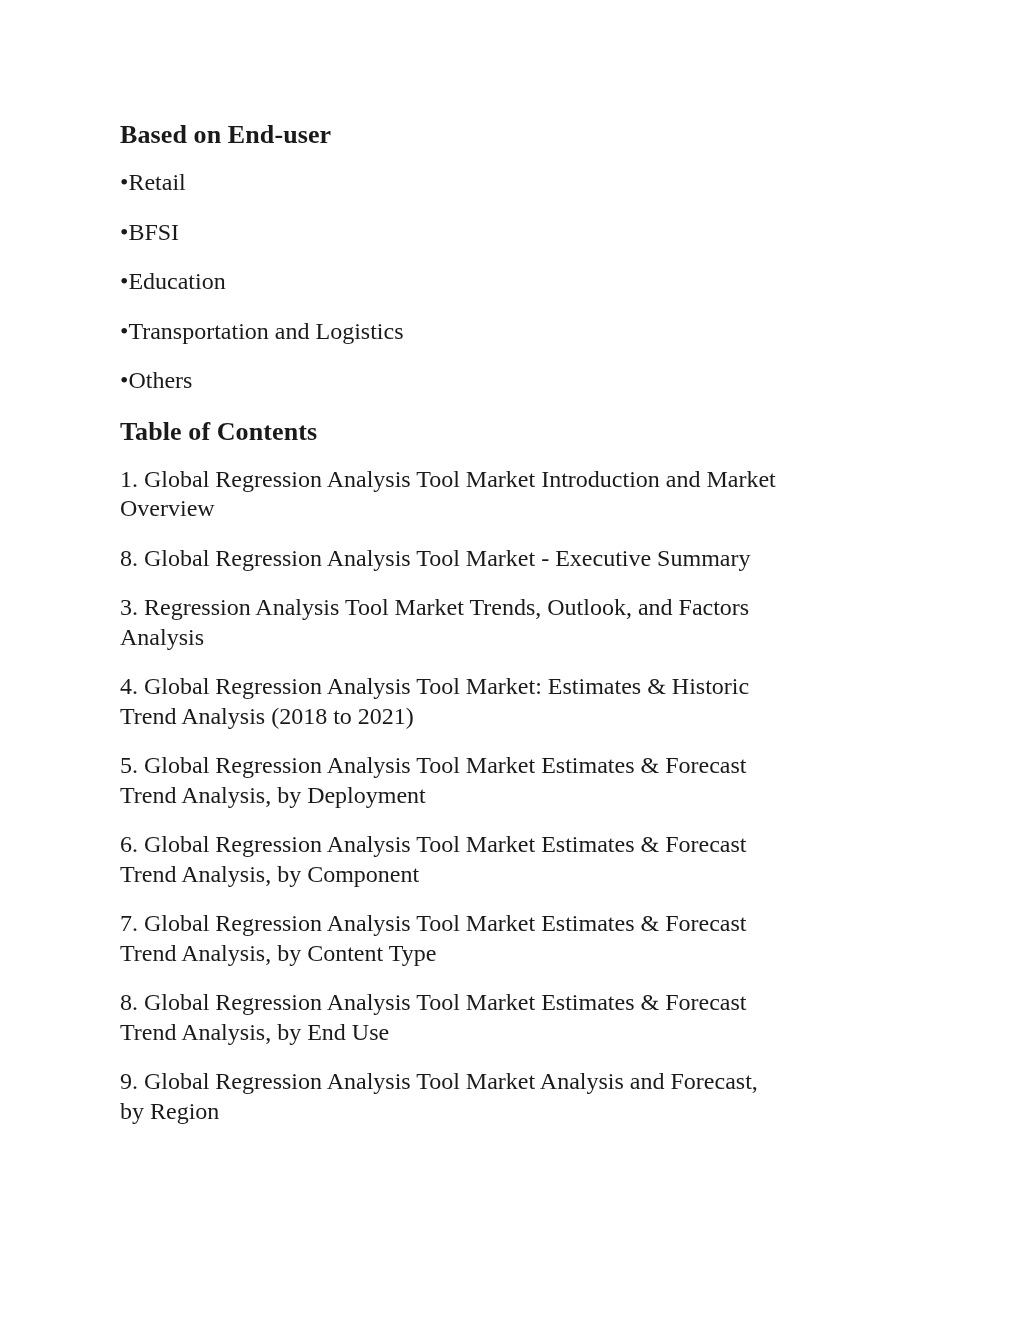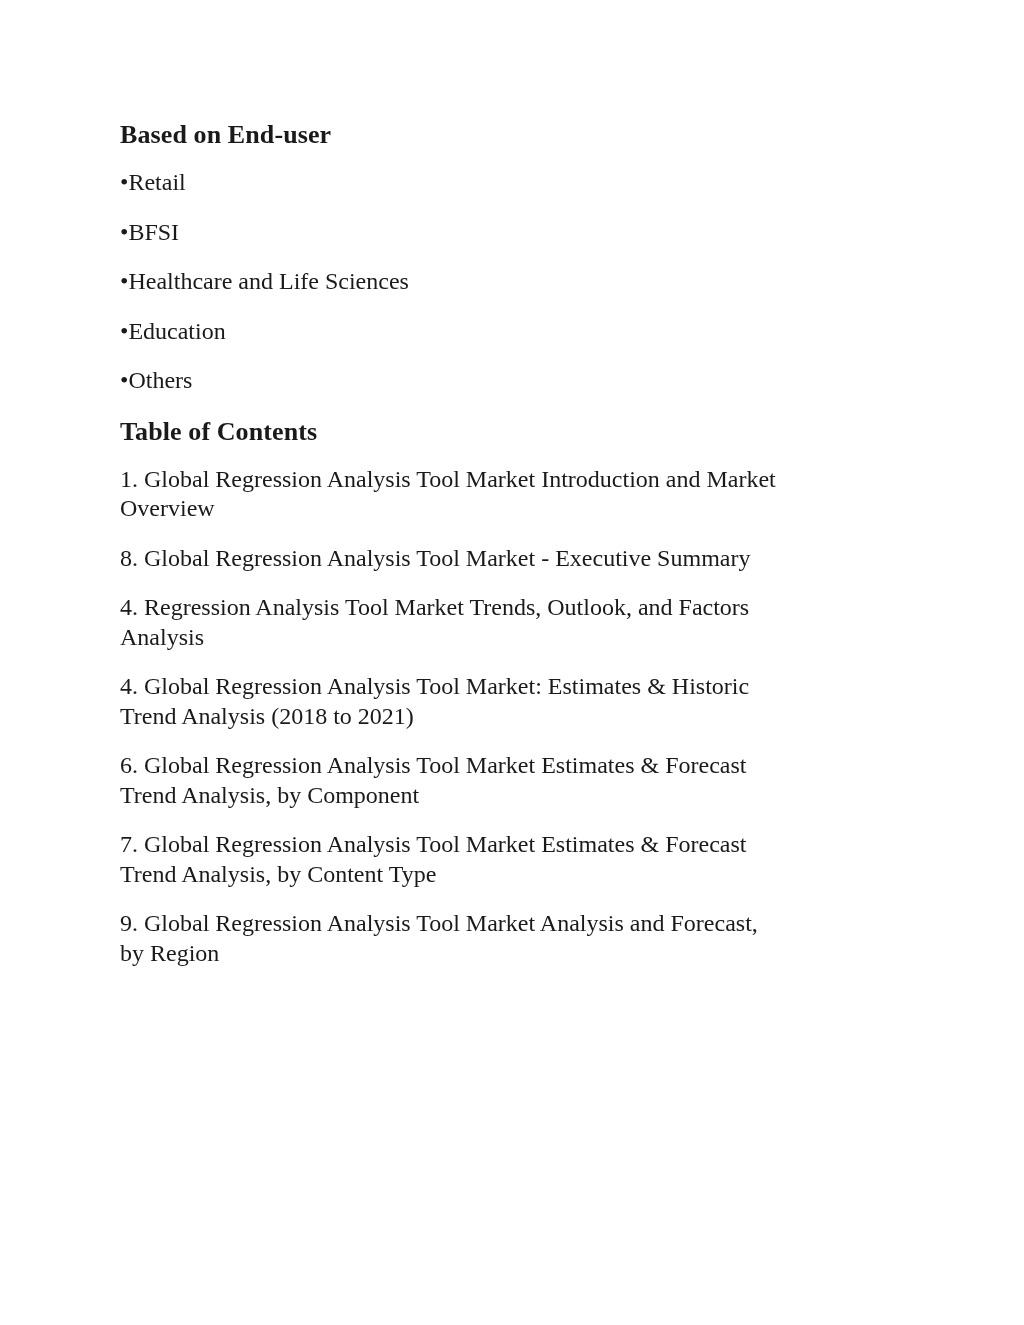--- a/index.html
+++ b/index.html
@@ -40,27 +40,29 @@
 </style>
 </head>
 <body>
 
 <div class="page">
 
   <h2 class="doc-heading">Based on End-user</h2>
 
   <p class="doc-para"><span class="bullet-glyph">•</span><span>Retail</span></p>
   <p class="doc-para"><span class="bullet-glyph">•</span><span>BFSI</span></p>
-  <p class="doc-para"><span class="bullet-glyph">•</span><span>Healthcare and Life Sciences</span></p>
   <p class="doc-para"><span class="bullet-glyph">•</span><span>Education</span></p>
+  <p class="doc-para"><span class="bullet-glyph">•</span><span>Transportation and Logistics</span></p>
   <p class="doc-para"><span class="bullet-glyph">•</span><span>Others</span></p>
 
   <h2 class="doc-heading">Table of Contents</h2>
 
   <p class="doc-para">1. Global Regression Analysis Tool Market Introduction and Market Overview</p>
   <p class="doc-para">8. Global Regression Analysis Tool Market - Executive Summary</p>
-  <p class="doc-para">4. Regression Analysis Tool Market Trends, Outlook, and Factors Analysis</p>
+  <p class="doc-para">3. Regression Analysis Tool Market Trends, Outlook, and Factors Analysis</p>
   <p class="doc-para">4. Global Regression Analysis Tool Market: Estimates &amp; Historic Trend Analysis (2018 to 2021)</p>
+  <p class="doc-para">5. Global Regression Analysis Tool Market Estimates &amp; Forecast Trend Analysis, by Deployment</p>
   <p class="doc-para">6. Global Regression Analysis Tool Market Estimates &amp; Forecast Trend Analysis, by Component</p>
   <p class="doc-para">7. Global Regression Analysis Tool Market Estimates &amp; Forecast Trend Analysis, by Content Type</p>
+  <p class="doc-para">8. Global Regression Analysis Tool Market Estimates &amp; Forecast Trend Analysis, by End Use</p>
   <p class="doc-para">9. Global Regression Analysis Tool Market Analysis and Forecast, by Region</p>
 
 </div>
 
 </body></html>

